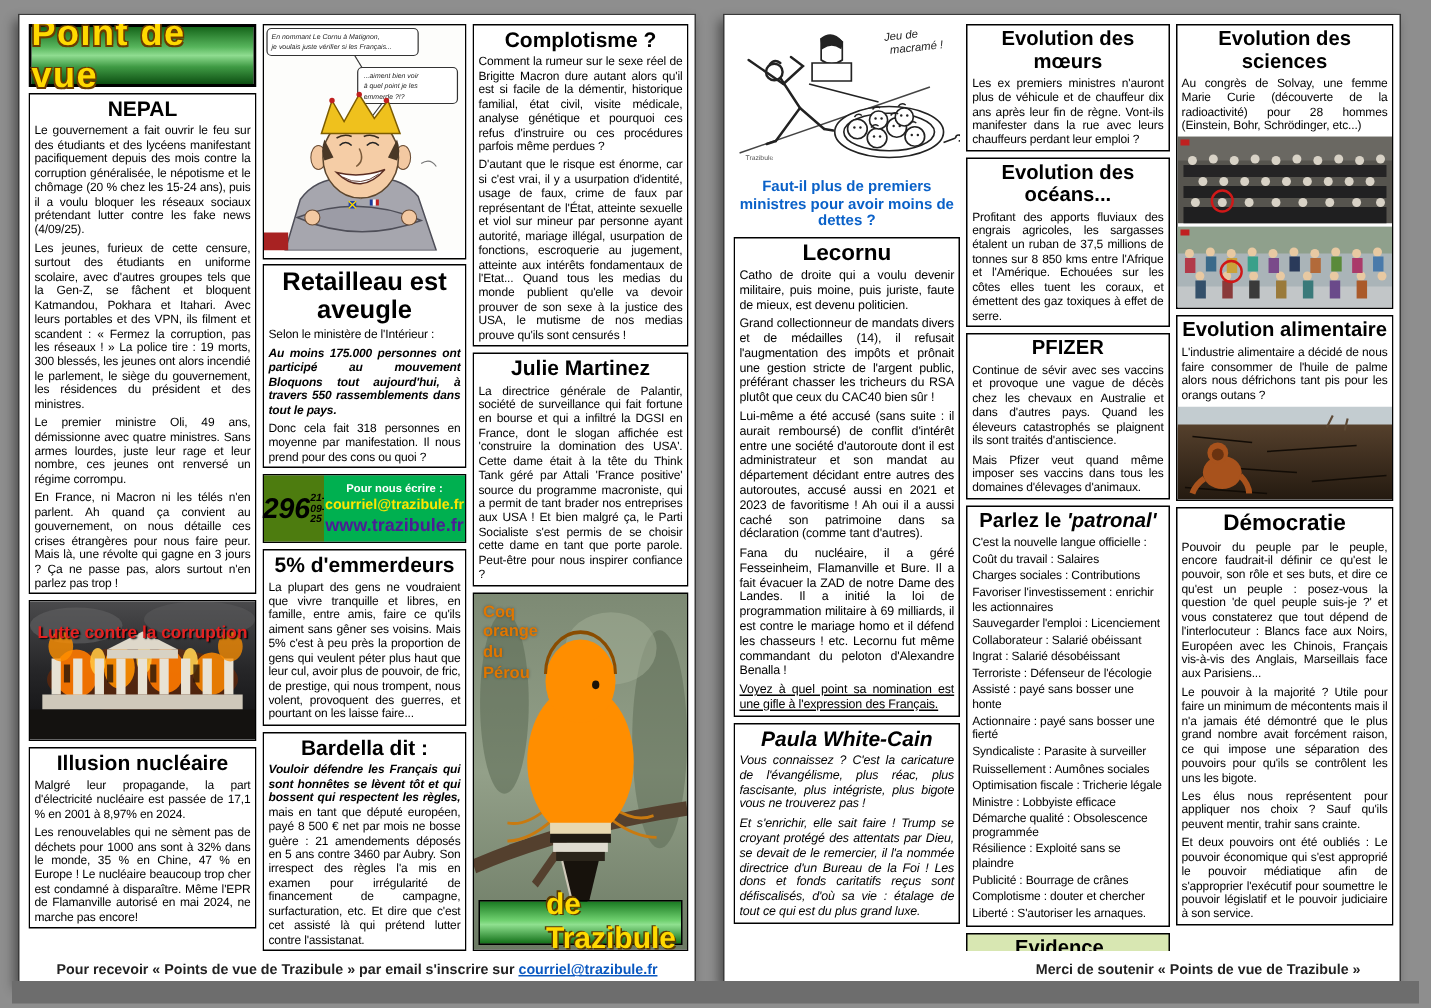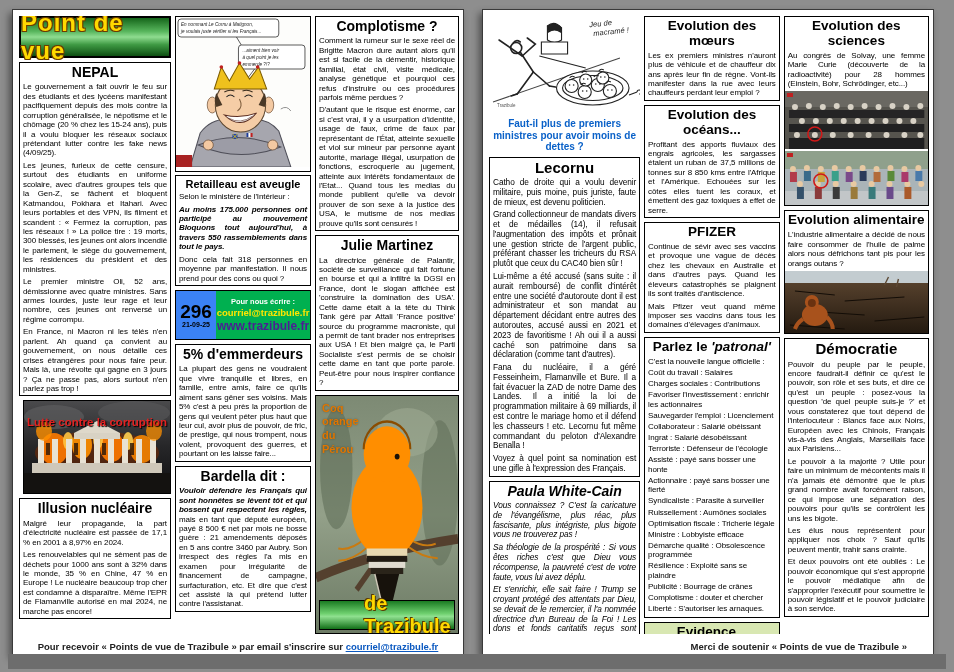--- a/index.html
+++ b/index.html
@@ -25,21 +25,21 @@
   .imgbox svg{display:block;}
   .cap-red{position:absolute;top:15px;left:0;right:0;text-align:center;font-weight:bold;font-size:11.5px;color:#e32121;
            text-shadow:1px 1px 1px #000;}
   .cap-orange{position:absolute;top:6px;left:6px;width:46px;font-weight:bold;font-size:11px;color:#e07600;line-height:1.25;
            text-shadow:0 0 2px rgba(0,0,0,.35);}
   .banner{position:absolute;left:3px;right:3px;bottom:3px;height:28px;border:1px solid #000;
           display:flex;align-items:center;justify-content:center;
           background:linear-gradient(180deg,#1a7a22 0%,#6fd06f 45%,#8fe08f 55%,#127018 100%);padding-left:44px;}
   .banner span{font-weight:bold;font-size:20px;color:#ffd900;text-shadow:1px 1px 0 #5a3a00,-1px -1px 0 #5a3a00;}
   .contact{display:flex;border:1.6px solid #000;margin-bottom:4px;height:48px;}
-  .contact .num{width:40px;display:flex;flex-direction:column;align-items:center;justify-content:center;background:#3b82f6;}
+  .contact .num{width:40px;display:flex;flex-direction:row;align-items:center;justify-content:center;background:#4d7c0f;font-style:italic;}
   .contact .num .issue{font-size:19px;font-weight:bold;line-height:1;}
   .contact .num .date{font-size:7px;font-weight:bold;}
   .contact .grn{flex:1;background:#00b050;display:flex;flex-direction:column;align-items:center;justify-content:center;gap:1px;}
   .contact .grn .w{color:#fff;font-size:7.5px;font-weight:bold;}
   .contact .grn .em{color:#ffe600;font-size:9.5px;font-weight:bold;}
   .contact .grn .si{color:#4c1d95;font-size:12px;font-weight:bold;}
   .blue-cap{color:#0a61c8;font-weight:bold;font-size:10px;text-align:center;line-height:1.15;margin:2px 0 1px;}
   .evidence{background:#d8e7b2;}
   .footer1{position:absolute;left:0;right:0;bottom:2px;text-align:center;font-size:9.5px;font-weight:bold;color:#222;}
   .footer1 a{color:#0a58c0;text-decoration:underline;}
@@ -48,29 +48,29 @@
   .bird-box{flex:1;min-height:120px;}
   .bird-box svg{position:absolute;top:0;left:0;width:100%;height:100%;}
   .sig{font-size:4.5px;fill:#555;}
 </style>
 </head>
 <body>
 
 <div class="page" id="page1">
   <div class="cols">
 
-    <div class="col" style="width:152px;align-items:flex-end;">
+    <div class="col" style="width:152px;">
       <div class="masthead">
         <span>Point de vue</span>
       </div>
       <div class="art">
         <h3 class="art-title" style="font-size:14px;">NEPAL</h3>
         <p class="p">Le gouvernement a fait ouvrir le feu sur des étudiants et des lycéens manifestant pacifiquement depuis des mois contre la corruption généralisée, le népotisme et le chômage (20 % chez les 15-24 ans), puis il a voulu bloquer les réseaux sociaux prétendant lutter contre les fake news (4/09/25).</p>
         <p class="p">Les jeunes, furieux de cette censure, surtout des étudiants en uniforme scolaire, avec d'autres groupes tels que la Gen-Z, se fâchent et bloquent Katmandou, Pokhara et Itahari. Avec leurs portables et des VPN, ils filment et scandent : « Fermez la corruption, pas les réseaux ! » La police tire : 19 morts, 300 blessés, les jeunes ont alors incendié le parlement, le siège du gouvernement, les résidences du président et des ministres.</p>
-        <p class="p">Le premier ministre Oli, 52 ans, démissionne avec quatre ministres. Sans armes lourdes, juste leur rage et leur nombre, ces jeunes ont renversé un régime corrompu.</p>
+        <p class="p">Le premier ministre Oli, 49 ans, démissionne avec quatre ministres. Sans armes lourdes, juste leur rage et leur nombre, ces jeunes ont renversé un régime corrompu.</p>
         <p class="p">En France, ni Macron ni les télés n'en parlent. Ah quand ça convient au gouvernement, on nous détaille ces crises étrangères pour nous faire peur. Mais là, une révolte qui gagne en 3 jours ? Ça ne passe pas, alors surtout n'en parlez pas trop !</p>
       </div>
       <div class="imgbox" style="height:92px;">
         <svg viewBox="0 0 146 92" width="100%" height="92" preserveAspectRatio="none">
           <defs>
             <linearGradient id="g-smoke" x1="0" y1="0" x2="0" y2="1">
               <stop offset="0" stop-color="#4a4a4c"></stop>
                 <stop offset="0.5" stop-color="#262628"></stop>
                 <stop offset="1" stop-color="#0e0e10"></stop>
             </linearGradient>
@@ -155,21 +155,21 @@
           <path d="M50,80 q4,-4 8,0" stroke="#222" stroke-width="1" fill="none"></path>
           <path d="M68,80 q4,-4 8,0" stroke="#222" stroke-width="1" fill="none"></path>
           <path d="M48,75 q5,-3 10,-1 M66,74 q5,-2 10,1" stroke="#3a2c1c" stroke-width="1" fill="none"></path>
           <path d="M63,82 q4,8 -2,12" stroke="#7a5a3a" stroke-width="1" fill="none"></path>
           <path d="M48,98 q16,16 32,-2 q-16,6 -32,2 z" fill="#fff" stroke="#5a2d22" stroke-width="1"></path>
           <path d="M52,101 q12,7 24,-2" stroke="#5a2d22" stroke-width="0.6" fill="none"></path>
           <path d="M104,92 q6,-4 10,2" stroke="#777" stroke-width="0.8" fill="none"></path>
         </svg>
       </div>
       <div class="art">
-        <h3 class="art-title" style="font-size:11px;">Retailleau est aveugle</h3>
+        <h3 class="art-title" style="font-size:17px;">Retailleau est aveugle</h3>
         <p class="p">Selon le ministère de l'Intérieur :</p>
         <p class="p bi">Au moins 175.000 personnes ont participé au mouvement Bloquons tout aujourd'hui, à travers 550 rassemblements dans tout le pays.</p>
         <p class="p">Donc cela fait 318 personnes en moyenne par manifestation. Il nous prend pour des cons ou quoi ?</p>
       </div>
       <div class="contact">
         <div class="num">
           <div class="issue">296</div>
           <div class="date">21-09-25</div>
         </div>
         <div class="grn">
@@ -297,26 +297,25 @@
           <text x="8" y="91" class="sig">Trazibule</text>
         </svg>
         <div class="blue-cap">Faut-il plus de premiers ministres pour avoir moins de dettes ?</div>
       </div>
       <div class="art">
         <h3 class="art-title" style="font-size:15px;">Lecornu</h3>
         <p class="p" style="font-size:8.3px;">Catho de droite qui a voulu devenir militaire, puis moine, puis juriste, faute de mieux, est devenu politicien.</p>
         <p class="p" style="font-size:8.3px;">Grand collectionneur de mandats divers et de médailles (14), il refusait l'augmentation des impôts et prônait une gestion stricte de l'argent public, préférant chasser les tricheurs du RSA plutôt que ceux du CAC40 bien sûr !</p>
         <p class="p" style="font-size:8.3px;">Lui-même a été accusé (sans suite : il aurait remboursé) de conflit d'intérêt entre une société d'autoroute dont il est administrateur et son mandat au département décidant entre autres des autoroutes, accusé aussi en 2021 et 2023 de favoritisme ! Ah oui il a aussi caché son patrimoine dans sa déclaration (comme tant d'autres).</p>
         <p class="p" style="font-size:8.3px;">Fana du nucléaire, il a géré Fesseinheim, Flamanville et Bure. Il a fait évacuer la ZAD de notre Dame des Landes. Il a initié la loi de programmation militaire à 69 milliards, il est contre le mariage homo et il défend les chasseurs ! etc. Lecornu fut même commandant du peloton d'Alexandre Benalla !</p>
-        <p class="p" style="font-size:8.3px;">Voyez à quel point sa nomination est une gifle à l'expression des Français.</p>
+        <p class="p" style="font-size:8.3px;text-decoration:underline;">Voyez à quel point sa nomination est une gifle à l'expression des Français.</p>
       </div>
       <div class="art" style="margin-bottom:0;font-style:italic;">
         <h3 class="art-title" style="font-size:14px;">Paula White-Cain</h3>
         <p class="p" style="font-size:8.3px;">Vous connaissez ? C'est la caricature de l'évangélisme, plus réac, plus fascisante, plus intégriste, plus bigote vous ne trouverez pas !</p>
-        <p class="p" style="font-size:8.3px;">Sa théologie de la prospérité : Si vous êtes riches c'est que Dieu vous récompense, la pauvreté c'est de votre faute, vous lui avez déplu.</p>
         <p class="p" style="font-size:8.3px;">Et s'enrichir, elle sait faire ! Trump se croyant protégé des attentats par Dieu, se devait de le remercier, il l'a nommée directrice d'un Bureau de la Foi ! Les dons et fonds caritatifs reçus sont défiscalisés, d'où sa vie : étalage de tout ce qui est du plus grand luxe.</p>
       </div>
     </div>
 
     <div class="col" style="width:140px;">
       <div class="art">
         <h3 class="art-title">Evolution des mœurs</h3>
         <p class="p">Les ex premiers ministres n'auront plus de véhicule et de chauffeur dix ans après leur fin de règne. Vont-ils manifester dans la rue avec leurs chauffeurs perdant leur emploi ?</p>
       </div>
       <div class="art">

